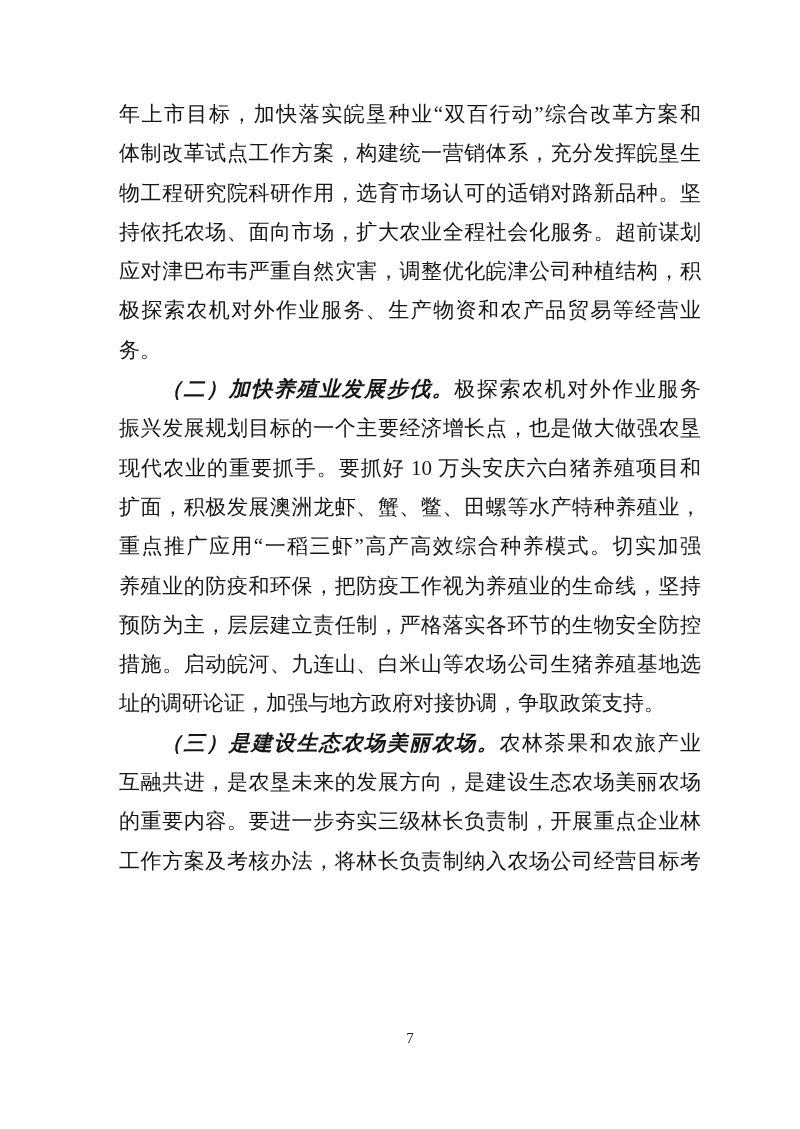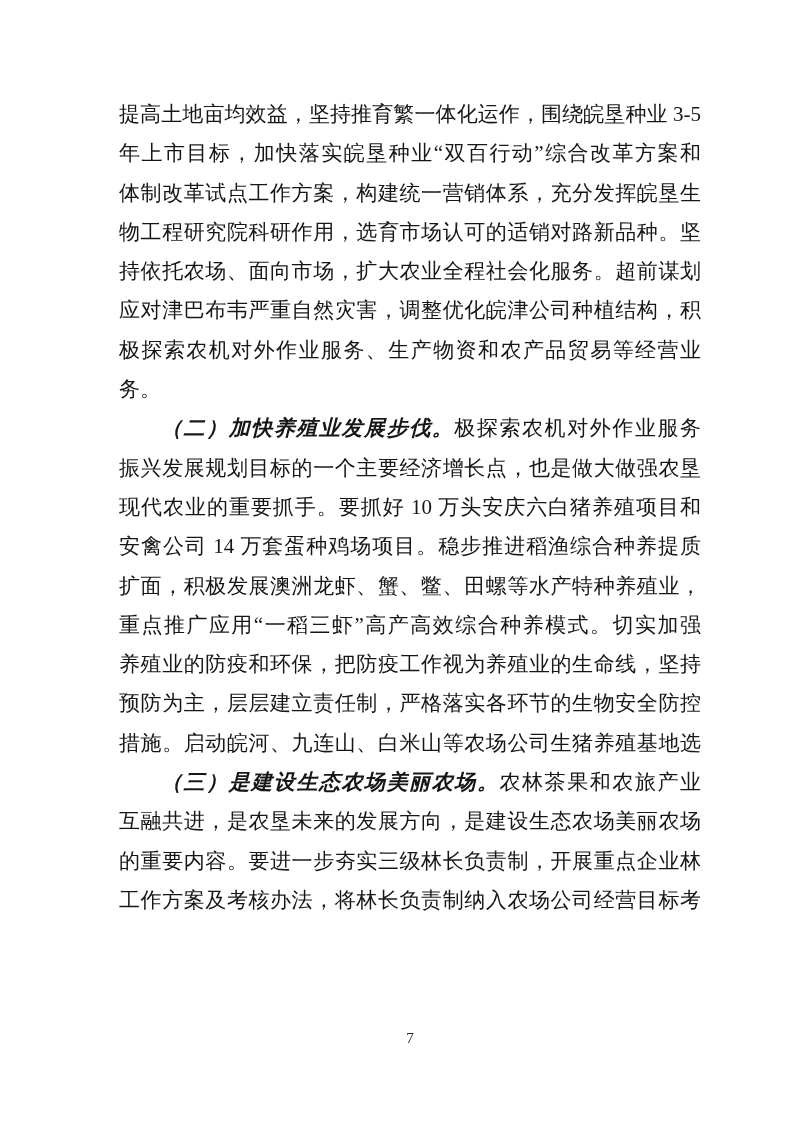--- a/index.html
+++ b/index.html
@@ -50,36 +50,35 @@
     text-align: center;
     font-size: 15px;
     color: #1a1a1a;
   }
 </style>
 </head>
 <body>
 
 <div class="page">
   <div class="content">
-      <div class="line"><span>提高土地亩均效益，坚持推育繁一体化运作，围绕皖垦种业 3-5</span></div>
       <div class="line"><span>年上市目标，加快落实皖垦种业“双百行动”综合改革方案和</span></div>
       <div class="line"><span>体制改革试点工作方案，构建统一营销体系，充分发挥皖垦生</span></div>
       <div class="line"><span>物工程研究院科研作用，选育市场认可的适销对路新品种。坚</span></div>
       <div class="line"><span>持依托农场、面向市场，扩大农业全程社会化服务。超前谋划</span></div>
       <div class="line"><span>应对津巴布韦严重自然灾害，调整优化皖津公司种植结构，积</span></div>
       <div class="line"><span>极探索农机对外作业服务、生产物资和农产品贸易等经营业</span></div>
       <div class="line endline"><span>务。</span></div>
       <div class="line indent"><span class="bold">（二）加快养殖业发展步伐。</span><span>极探索农机对外作业服务</span></div>
       <div class="line"><span>振兴发展规划目标的一个主要经济增长点，也是做大做强农垦</span></div>
       <div class="line"><span>现代农业的重要抓手。要抓好 10 万头安庆六白猪养殖项目和</span></div>
-      <div class="line"><span>安禽公司 14 万套蛋种鸡场项目。稳步推进稻渔综合种养提质</span></div>
       <div class="line"><span>扩面，积极发展澳洲龙虾、蟹、鳖、田螺等水产特种养殖业，</span></div>
       <div class="line"><span>重点推广应用“一稻三虾”高产高效综合种养模式。切实加强</span></div>
       <div class="line"><span>养殖业的防疫和环保，把防疫工作视为养殖业的生命线，坚持</span></div>
       <div class="line"><span>预防为主，层层建立责任制，严格落实各环节的生物安全防控</span></div>
       <div class="line"><span>措施。启动皖河、九连山、白米山等农场公司生猪养殖基地选</span></div>
+      <div class="line endline"><span>址的调研论证，加强与地方政府对接协调，争取政策支持。</span></div>
       <div class="line indent"><span class="bold">（三）是建设生态农场美丽农场。</span><span>农林茶果和农旅产业</span></div>
       <div class="line"><span>互融共进，是农垦未来的发展方向，是建设生态农场美丽农场</span></div>
       <div class="line"><span>的重要内容。要进一步夯实三级林长负责制，开展重点企业林</span></div>
       <div class="line"><span>工作方案及考核办法，将林长负责制纳入农场公司经营目标考</span></div>
     </div>
   <div class="footer">7</div>
 </div>
 
 </body></html>

